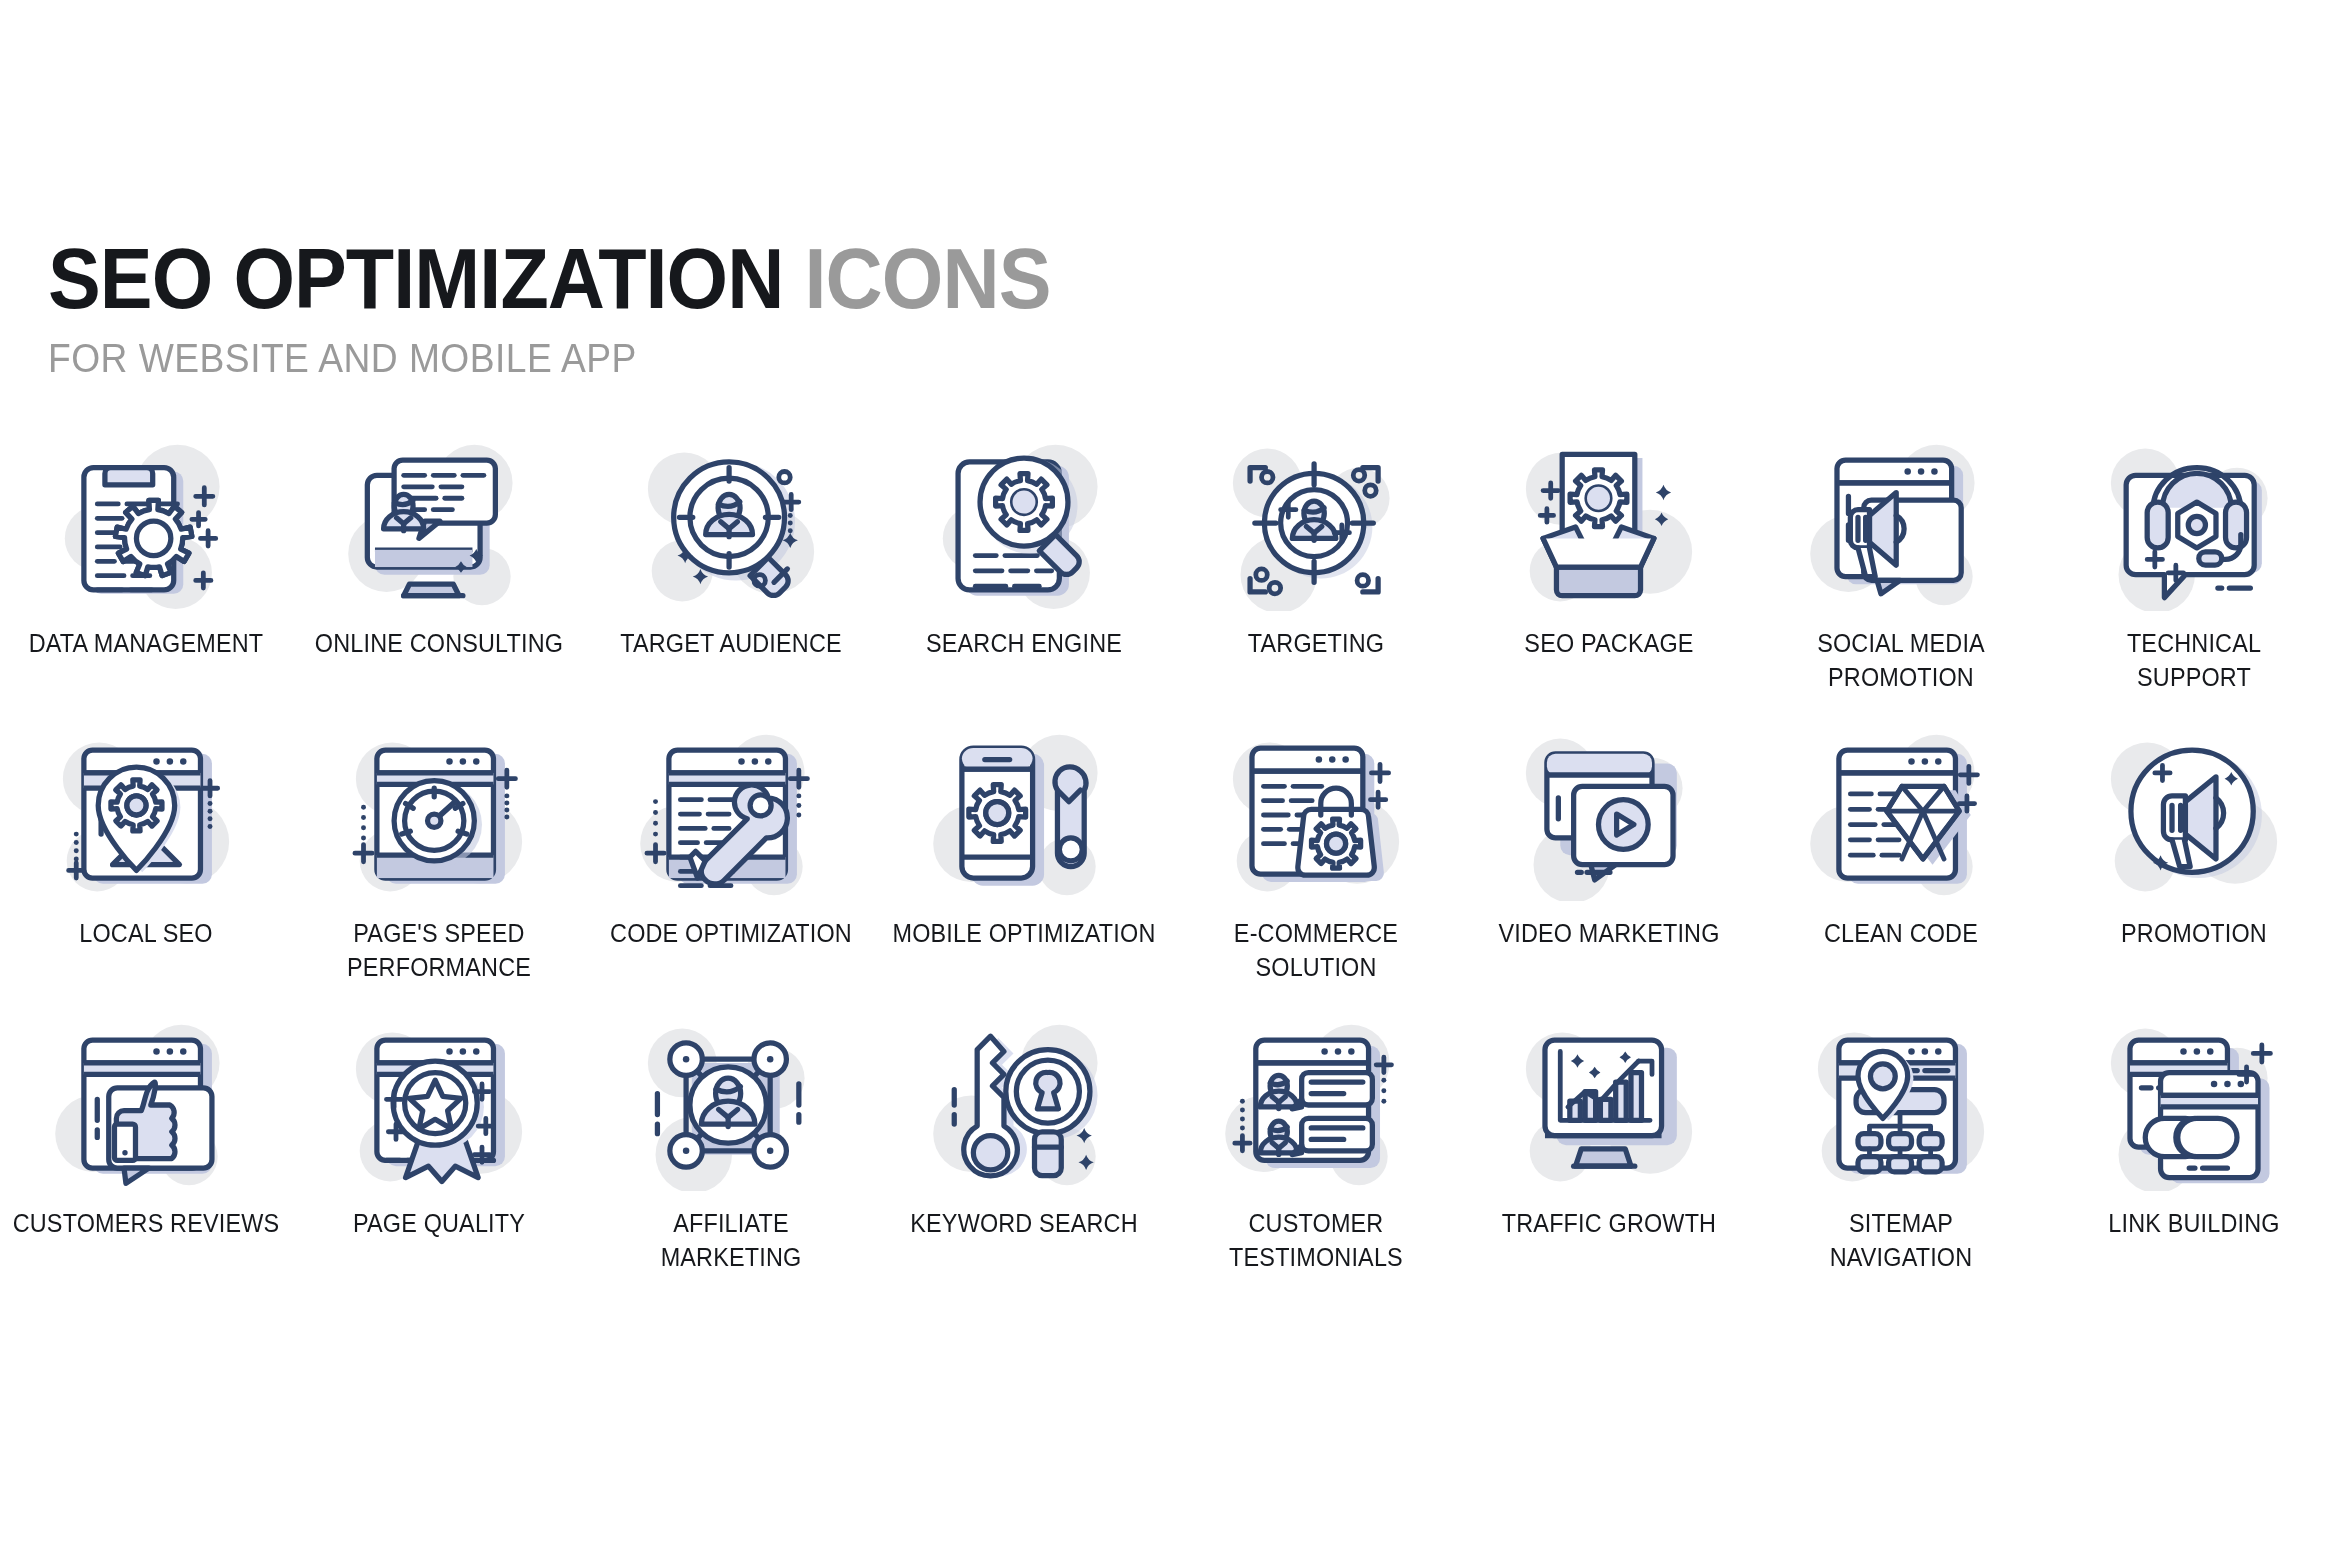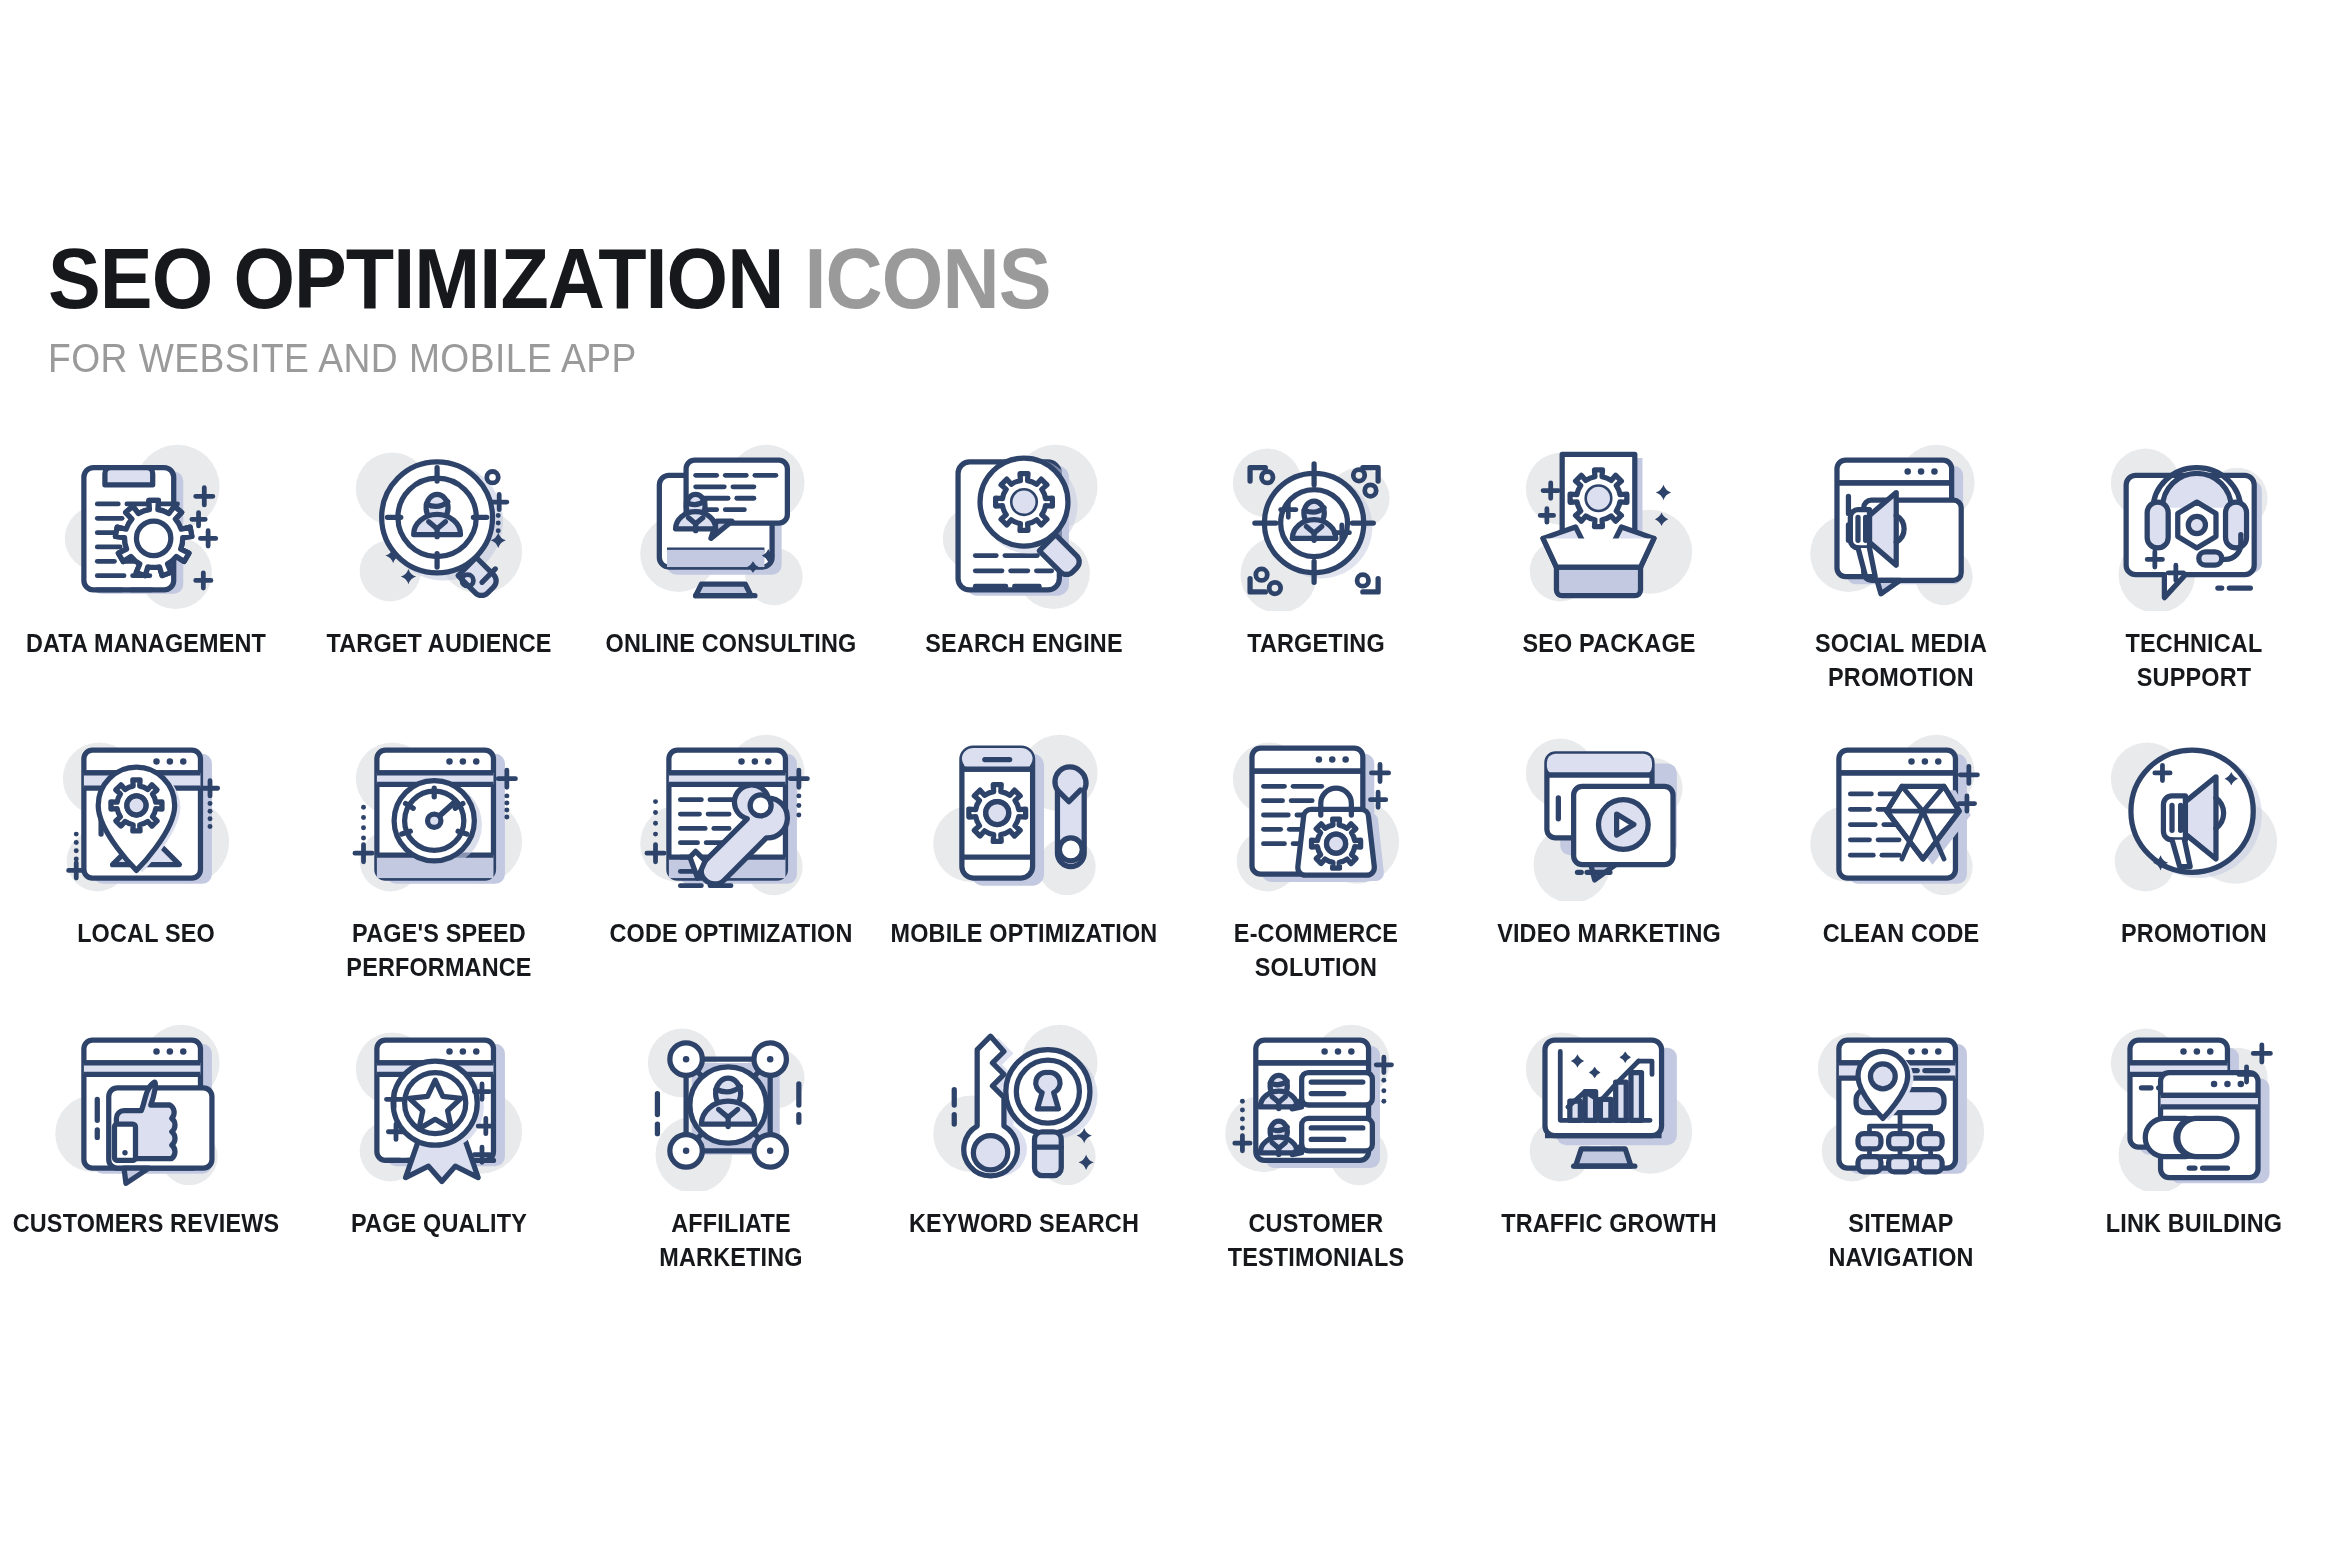--- a/index.html
+++ b/index.html
@@ -26,21 +26,20 @@
     letter-spacing:0.5px;white-space:nowrap;
     transform:scaleX(0.93);transform-origin:left center;
   }
 
   
   .grid{
     position:absolute;left:0;top:430px;width:2340px;
     display:grid;
     grid-template-columns:repeat(8,292.5px);
     grid-auto-rows:290px;
-    font-weight:bold;
   }
   .cell{
     position:relative;
     display:flex;flex-direction:column;align-items:center;
   }
   .icon-wrap{
     position:relative;
     width:220px;height:190px;
     display:flex;align-items:center;justify-content:center;
   }
@@ -102,53 +101,20 @@
             <path d="M152 104 h16 M160 96 v16" stroke="#2e4369" stroke-width="5" stroke-linecap="round"></path>
             <path d="M147 148 h16 M155 140 v16" stroke="#2e4369" stroke-width="5" stroke-linecap="round"></path>
           </svg>
         </div>
         <div class="cap">DATA MANAGEMENT</div>
       </div>
       <div class="cell">
         <div class="icon-wrap">
           <svg width="190" height="172" viewBox="0 0 190 180" xmlns="http://www.w3.org/2000/svg">
             <g>
-              <circle cx="46" cy="52" r="38" fill="#e9eaec"></circle>
-              <circle cx="138" cy="118" r="44" fill="#e9eaec"></circle>
-              <circle cx="44" cy="138" r="32" fill="#e9eaec"></circle>
-            </g>
- <circle cx="100" cy="86" r="62" fill="#c3c9e0" opacity=".55"></circle>
- <circle cx="93" cy="82" r="58" fill="#ffffff" stroke="#2e4369" stroke-width="5.5" stroke-linecap="round" stroke-linejoin="round"></circle>
- <circle cx="93" cy="82" r="41" fill="none" stroke="#2e4369" stroke-width="5.5" stroke-linecap="round" stroke-linejoin="round"></circle>
- <path d="M93 30 v14 M93 120 v14 M41 82 h14 M131 82 h14" fill="none" stroke="#2e4369" stroke-width="5.5" stroke-linecap="round" stroke-linejoin="round"></path>
-
-  <path d="M93 58 a11.479999999999999 14 0 0 1 11.479999999999999 14 a11.479999999999999 14 0 0 1 -22.959999999999997 0 a11.479999999999999 14 0 0 1 11.479999999999999 -14z" fill="#dbdff0" stroke="#2e4369" stroke-width="5.5" stroke-linecap="round" stroke-linejoin="round"></path>
-  <path d="M81.8 68.08 q12.6 5.88 22.400000000000002 -2.52" fill="none" stroke="#2e4369" stroke-width="5.5" stroke-linecap="round" stroke-linejoin="round"></path>
-  <path d="M68.5 100 a24.5 21 0 0 1 49 0z" fill="#dbdff0" stroke="#2e4369" stroke-width="5.5" stroke-linecap="round" stroke-linejoin="round"></path>
-  <path d="M84.32 86.56 l8.68 7.28 l8.68 -7.28" fill="none" stroke="#2e4369" stroke-width="5.5" stroke-linecap="round" stroke-linejoin="round"></path>
-  <path d="M93 93.84 v8.4" fill="none" stroke="#2e4369" stroke-width="5.5" stroke-linecap="round" stroke-linejoin="round"></path>
- <path d="M134 124 l18 18 a9 9 0 0 1 0 13 l-6 6 a9 9 0 0 1 -13 0 l-18 -18z" fill="#dbdff0" stroke="#2e4369" stroke-width="5.5" stroke-linecap="round" stroke-linejoin="round"></path>
- <path d="M140 150 l14 -14" fill="none" stroke="#2e4369" stroke-width="5.5" stroke-linecap="round" stroke-linejoin="round"></path>
- <circle cx="151" cy="40" r="6" fill="none" stroke="#2e4369" stroke-width="5"></circle>
- <circle cx="125" cy="148" r="6" fill="none" stroke="#2e4369" stroke-width="5"></circle>
- <path d="M150 66 h16 M158 58 v16" stroke="#2e4369" stroke-width="5" stroke-linecap="round"></path>
-            <path d="M157 98 q2 6 8 8 q-6 2 -8 8 q-2 -6 -8 -8 q6 -2 8 -8z" fill="#2e4369"></path>
-            <path d="M47 114 q2 6 8 8 q-6 2 -8 8 q-2 -6 -8 -8 q6 -2 8 -8z" fill="#2e4369"></path>
-            <path d="M63 136 q2 6 8 8 q-6 2 -8 8 q-2 -6 -8 -8 q6 -2 8 -8z" fill="#2e4369"></path>
- <circle cx="157" cy="80" r="2.6" fill="#2e4369"></circle>
-            <circle cx="157" cy="88" r="2.6" fill="#2e4369"></circle>
-            <circle cx="157" cy="96" r="2.6" fill="#2e4369"></circle>
-          </svg>
-        </div>
-        <div class="cap">TARGET AUDIENCE</div>
-      </div>
-      <div class="cell">
-        <div class="icon-wrap">
-          <svg width="190" height="172" viewBox="0 0 190 180" xmlns="http://www.w3.org/2000/svg">
-            <g>
               <circle cx="132" cy="46" r="40" fill="#e9eaec"></circle>
               <circle cx="40" cy="120" r="40" fill="#e9eaec"></circle>
               <circle cx="140" cy="144" r="30" fill="#e9eaec"></circle>
             </g>
  <rect x="28" y="44" width="120" height="98" rx="10" fill="#c3c9e0"></rect>
  <rect x="20" y="38" width="118" height="96" rx="10" fill="#ffffff" stroke="#2e4369" stroke-width="5.5" stroke-linecap="round" stroke-linejoin="round"></rect>
  <path d="M28 116 h102" stroke="#2e4369" stroke-width="5"></path>
  <rect x="28" y="116" width="102" height="18" fill="#c3c9e0"></rect>
  <path d="M64 152 h46 l6 12 h-58z" fill="#c3c9e0" stroke="#2e4369" stroke-width="5.5" stroke-linecap="round" stroke-linejoin="round"></path>
  <path d="M58 164 h62" fill="none" stroke="#2e4369" stroke-width="5.5" stroke-linecap="round" stroke-linejoin="round"></path>
@@ -167,20 +133,53 @@
   <path d="M58 58 a9.84 12 0 0 1 9.84 12 a9.84 12 0 0 1 -19.68 0 a9.84 12 0 0 1 9.84 -12z" fill="#dbdff0" stroke="#2e4369" stroke-width="5.5" stroke-linecap="round" stroke-linejoin="round"></path>
   <path d="M48.4 66.64 q10.8 5.04 19.200000000000003 -2.16" fill="none" stroke="#2e4369" stroke-width="5.5" stroke-linecap="round" stroke-linejoin="round"></path>
   <path d="M37 94 a21 18 0 0 1 42 0z" fill="#dbdff0" stroke="#2e4369" stroke-width="5.5" stroke-linecap="round" stroke-linejoin="round"></path>
   <path d="M50.56 82.48 l7.4399999999999995 6.24 l7.4399999999999995 -6.24" fill="none" stroke="#2e4369" stroke-width="5.5" stroke-linecap="round" stroke-linejoin="round"></path>
   <path d="M58 88.72 v7.199999999999999" fill="none" stroke="#2e4369" stroke-width="5.5" stroke-linecap="round" stroke-linejoin="round"></path>
  <path d="M134 115 q2 5 7 7 q-5 2 -7 7 q-2 -5 -7 -7 q5 -2 7 -7z" fill="#2e4369"></path>
             <path d="M118 128 q2 4 6 6 q-4 2 -6 6 q-2 -4 -6 -6 q4 -2 6 -6z" fill="#2e4369"></path>
           </svg>
         </div>
         <div class="cap">ONLINE CONSULTING</div>
+      </div>
+      <div class="cell">
+        <div class="icon-wrap">
+          <svg width="190" height="172" viewBox="0 0 190 180" xmlns="http://www.w3.org/2000/svg">
+            <g>
+              <circle cx="46" cy="52" r="38" fill="#e9eaec"></circle>
+              <circle cx="138" cy="118" r="44" fill="#e9eaec"></circle>
+              <circle cx="44" cy="138" r="32" fill="#e9eaec"></circle>
+            </g>
+ <circle cx="100" cy="86" r="62" fill="#c3c9e0" opacity=".55"></circle>
+ <circle cx="93" cy="82" r="58" fill="#ffffff" stroke="#2e4369" stroke-width="5.5" stroke-linecap="round" stroke-linejoin="round"></circle>
+ <circle cx="93" cy="82" r="41" fill="none" stroke="#2e4369" stroke-width="5.5" stroke-linecap="round" stroke-linejoin="round"></circle>
+ <path d="M93 30 v14 M93 120 v14 M41 82 h14 M131 82 h14" fill="none" stroke="#2e4369" stroke-width="5.5" stroke-linecap="round" stroke-linejoin="round"></path>
+
+  <path d="M93 58 a11.479999999999999 14 0 0 1 11.479999999999999 14 a11.479999999999999 14 0 0 1 -22.959999999999997 0 a11.479999999999999 14 0 0 1 11.479999999999999 -14z" fill="#dbdff0" stroke="#2e4369" stroke-width="5.5" stroke-linecap="round" stroke-linejoin="round"></path>
+  <path d="M81.8 68.08 q12.6 5.88 22.400000000000002 -2.52" fill="none" stroke="#2e4369" stroke-width="5.5" stroke-linecap="round" stroke-linejoin="round"></path>
+  <path d="M68.5 100 a24.5 21 0 0 1 49 0z" fill="#dbdff0" stroke="#2e4369" stroke-width="5.5" stroke-linecap="round" stroke-linejoin="round"></path>
+  <path d="M84.32 86.56 l8.68 7.28 l8.68 -7.28" fill="none" stroke="#2e4369" stroke-width="5.5" stroke-linecap="round" stroke-linejoin="round"></path>
+  <path d="M93 93.84 v8.4" fill="none" stroke="#2e4369" stroke-width="5.5" stroke-linecap="round" stroke-linejoin="round"></path>
+ <path d="M134 124 l18 18 a9 9 0 0 1 0 13 l-6 6 a9 9 0 0 1 -13 0 l-18 -18z" fill="#dbdff0" stroke="#2e4369" stroke-width="5.5" stroke-linecap="round" stroke-linejoin="round"></path>
+ <path d="M140 150 l14 -14" fill="none" stroke="#2e4369" stroke-width="5.5" stroke-linecap="round" stroke-linejoin="round"></path>
+ <circle cx="151" cy="40" r="6" fill="none" stroke="#2e4369" stroke-width="5"></circle>
+ <circle cx="125" cy="148" r="6" fill="none" stroke="#2e4369" stroke-width="5"></circle>
+ <path d="M150 66 h16 M158 58 v16" stroke="#2e4369" stroke-width="5" stroke-linecap="round"></path>
+            <path d="M157 98 q2 6 8 8 q-6 2 -8 8 q-2 -6 -8 -8 q6 -2 8 -8z" fill="#2e4369"></path>
+            <path d="M47 114 q2 6 8 8 q-6 2 -8 8 q-2 -6 -8 -8 q6 -2 8 -8z" fill="#2e4369"></path>
+            <path d="M63 136 q2 6 8 8 q-6 2 -8 8 q-2 -6 -8 -8 q6 -2 8 -8z" fill="#2e4369"></path>
+ <circle cx="157" cy="80" r="2.6" fill="#2e4369"></circle>
+            <circle cx="157" cy="88" r="2.6" fill="#2e4369"></circle>
+            <circle cx="157" cy="96" r="2.6" fill="#2e4369"></circle>
+          </svg>
+        </div>
+        <div class="cap">TARGET AUDIENCE</div>
       </div>
       <div class="cell">
         <div class="icon-wrap">
           <svg width="190" height="172" viewBox="0 0 190 180" xmlns="http://www.w3.org/2000/svg">
             <g>
               <circle cx="128" cy="50" r="44" fill="#e9eaec"></circle>
               <circle cx="44" cy="104" r="34" fill="#e9eaec"></circle>
               <circle cx="126" cy="140" r="38" fill="#e9eaec"></circle>
             </g>
  <path d="M46 28 h84 a12 12 0 0 1 12 12 v112 a12 12 0 0 1 -12 12 h-84 a12 12 0 0 1 -12 -12 v-112 a12 12 0 0 1 12 -12z" fill="#c3c9e0"></path>

